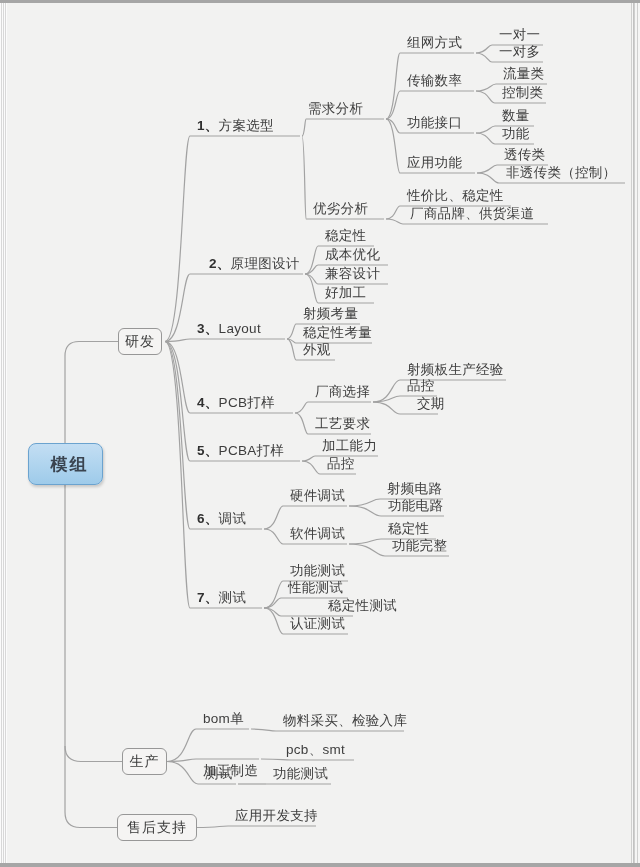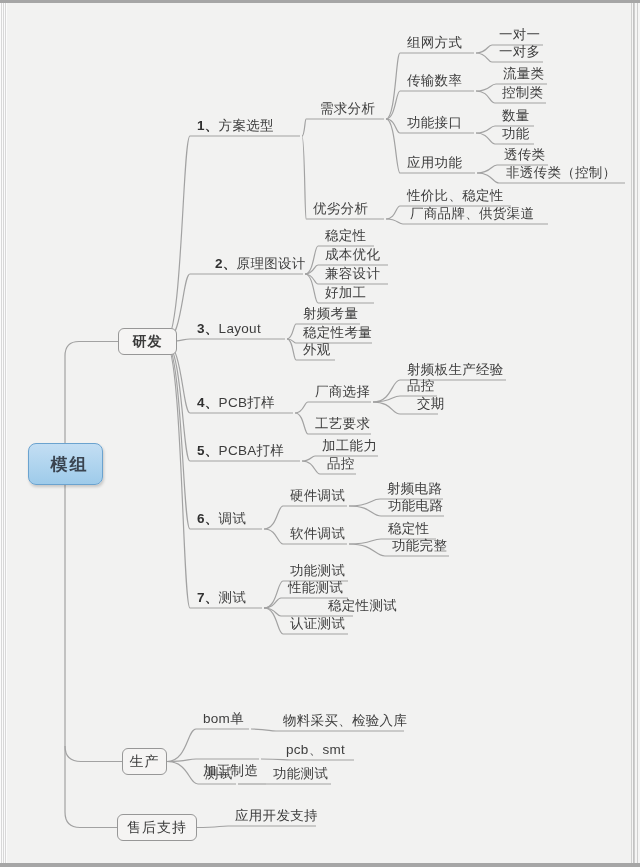--- a/index.html
+++ b/index.html
@@ -162,39 +162,39 @@
       <path d="M 261 759 C 282 759 282 760 291 760"></path>
       <line x1="198" y1="784" x2="236" y2="784"></line>
       <path d="M 167 761.5 C 188.7 761.5 188.7 784 198 784"></path>
       <line x1="266" y1="784" x2="331" y2="784"></line>
       <path d="M 238 784 C 257.6 784 257.6 784 266 784"></path>
       <line x1="228" y1="826" x2="316" y2="826"></line>
       <path d="M 197 827.5 C 218.7 827.5 218.7 826 228 826"></path>
     </svg>
   <div id="nodesLayer">
       <div class="box-node root-node" style="left: 28px; top: 443px; width: 75px; height: 42px;">模组</div>
-      <div class="box-node" style="left: 118px; top: 328px; width: 59px; height: 27px; font-weight: bold;">研发</div>
+      <div class="box-node" style="left: 118px; top: 328px; width: 44px; height: 27px;">研发</div>
       <div class="node-label" style="left: 197px; top: 116px;"><span class="num">1、</span><span>方案选型</span></div>
-      <div class="node-label" style="left: 320px; top: 99px;">需求分析</div>
+      <div class="node-label" style="left: 308px; top: 99px;">需求分析</div>
       <div class="node-label" style="left: 407px; top: 33px;">组网方式</div>
       <div class="node-label" style="left: 499px; top: 25px;">一对一</div>
       <div class="node-label" style="left: 499px; top: 42px;">一对多</div>
       <div class="node-label" style="left: 407px; top: 71px;">传输数率</div>
       <div class="node-label" style="left: 503px; top: 64px;">流量类</div>
       <div class="node-label" style="left: 502px; top: 83px;">控制类</div>
       <div class="node-label" style="left: 407px; top: 113px;">功能接口</div>
       <div class="node-label" style="left: 502px; top: 106px;">数量</div>
       <div class="node-label" style="left: 502px; top: 124px;">功能</div>
       <div class="node-label" style="left: 407px; top: 153px;">应用功能</div>
       <div class="node-label" style="left: 504px; top: 145px;">透传类</div>
       <div class="node-label" style="left: 506px; top: 163px;">非透传类（控制）</div>
       <div class="node-label" style="left: 313px; top: 199px;">优劣分析</div>
       <div class="node-label" style="left: 407px; top: 186px;">性价比、稳定性</div>
       <div class="node-label" style="left: 410px; top: 204px;">厂商品牌、供货渠道</div>
-      <div class="node-label" style="left: 215px; top: 254px;"><span class="num">2、</span><span>原理图设计</span></div>
+      <div class="node-label" style="left: 209px; top: 254px;"><span class="num">2、</span><span>原理图设计</span></div>
       <div class="node-label" style="left: 325px; top: 226px;">稳定性</div>
       <div class="node-label" style="left: 325px; top: 245px;">成本优化</div>
       <div class="node-label" style="left: 325px; top: 264px;">兼容设计</div>
       <div class="node-label" style="left: 325px; top: 283px;">好加工</div>
       <div class="node-label" style="left: 197px; top: 319px;"><span class="num">3、</span><span>Layout</span></div>
       <div class="node-label" style="left: 303px; top: 304px;">射频考量</div>
       <div class="node-label" style="left: 303px; top: 323px;">稳定性考量</div>
       <div class="node-label" style="left: 303px; top: 340px;">外观</div>
       <div class="node-label" style="left: 197px; top: 393px;"><span class="num">4、</span><span>PCB打样</span></div>
       <div class="node-label" style="left: 315px; top: 382px;">厂商选择</div>

